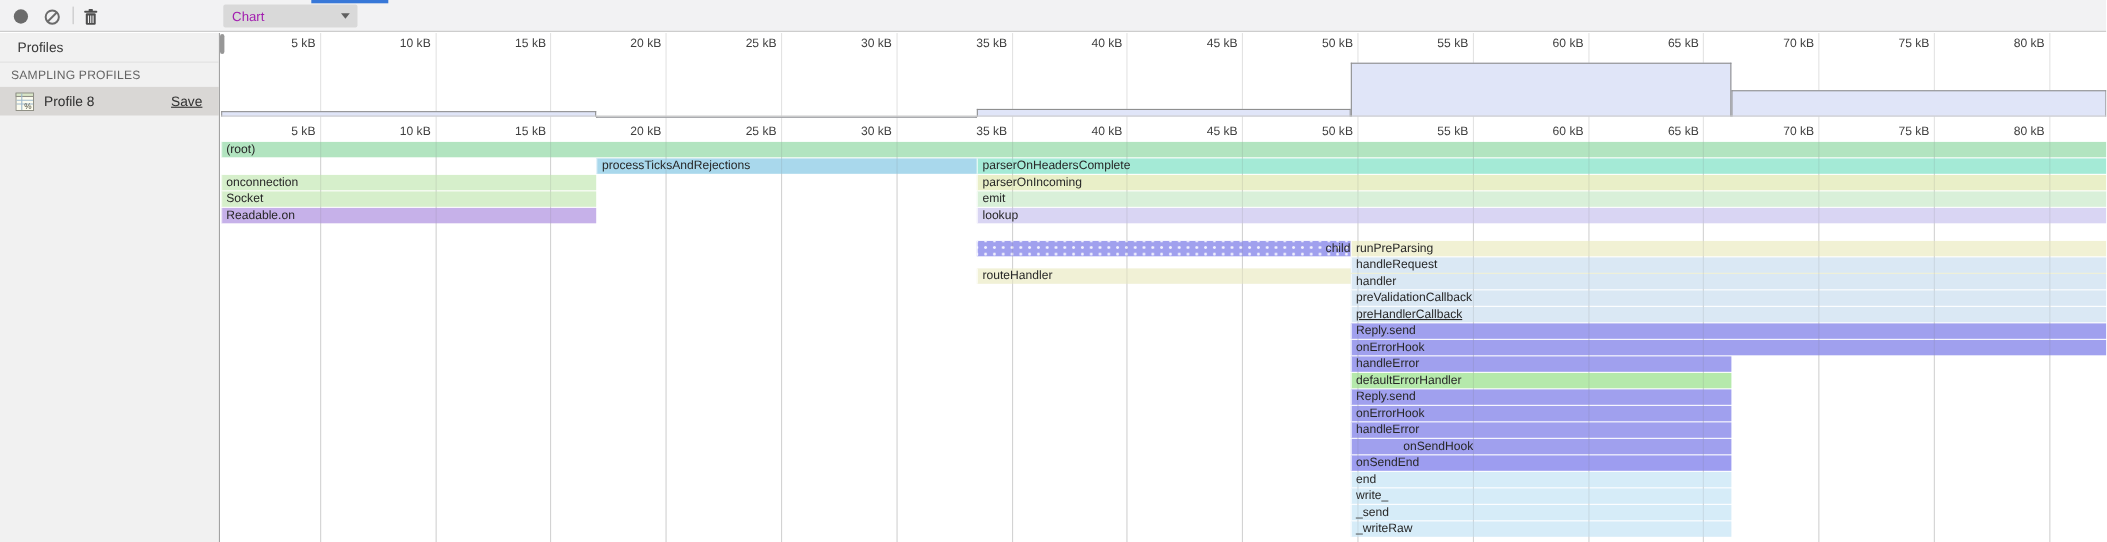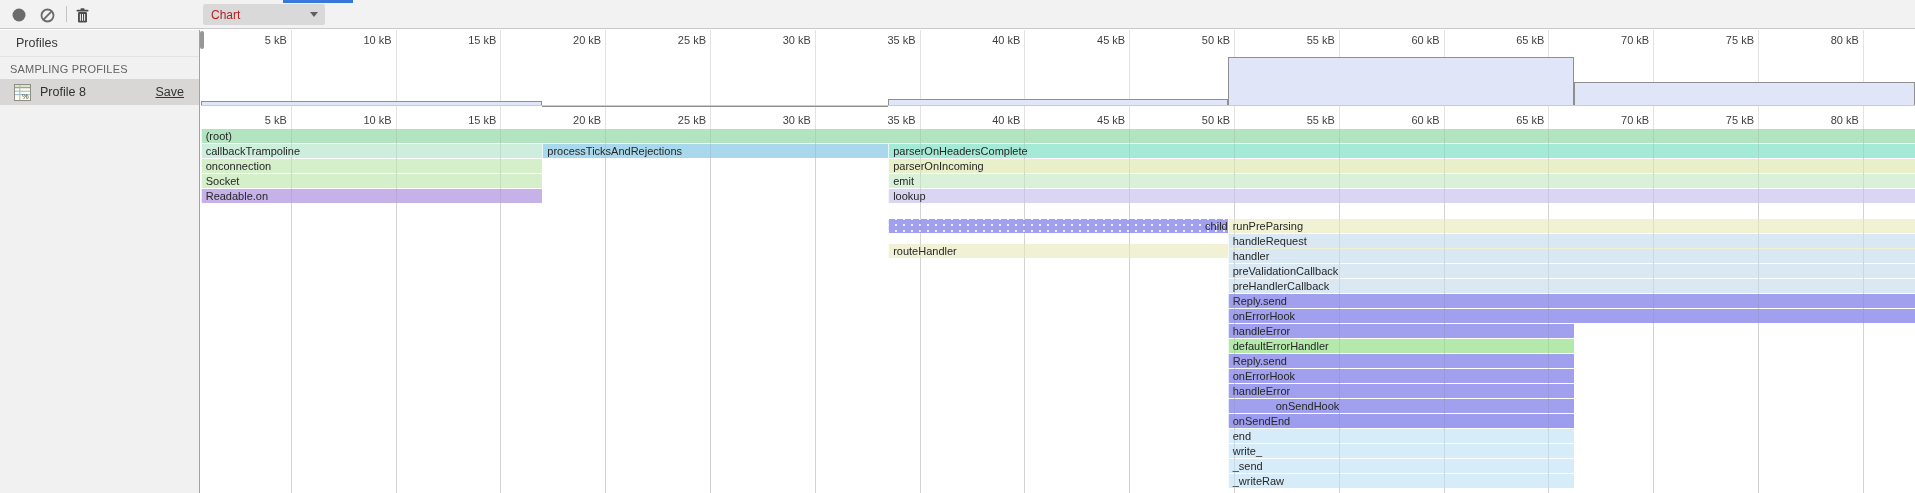--- a/index.html
+++ b/index.html
@@ -11,21 +11,21 @@
   }
   
   .toolbar { position:absolute; left:0; top:0; width:1915px; height:29px;
              background:#f2f2f3; border-bottom:1px solid #c9c9c9; }
   .tab-indicator { position:absolute; left:283px; top:0; width:70px; height:3px; background:#3878d8; }
   .tbtn { position:absolute; top:6px; width:18px; height:18px; display:flex; align-items:center; justify-content:center; cursor:pointer; }
   .tbtn svg { display:block; }
   .tsep { position:absolute; left:66px; top:6px; width:1px; height:16px; background:#c4c4c4; }
   .view-select { position:absolute; left:203px; top:4px; width:122px; height:21px;
                  background:#d9d9d9; border-radius:2px; display:flex; align-items:center;
-                 padding-left:8px; font-size:12px; color:#b91c1c; cursor:pointer; }
+                 padding-left:8px; font-size:12px; color:#a21caf; cursor:pointer; }
   .view-select .caret { position:absolute; right:7px; top:8px; width:0; height:0;
                  border-left:4.5px solid transparent; border-right:4.5px solid transparent;
                  border-top:5px solid #5f5f5f; }
   
   .sidebar { position:absolute; left:0; top:30px; width:200px; height:463px;
              background:#f1f1f1; border-right:1px solid #a3a3a3; }
   .sb-title { height:27px; line-height:27px; padding-left:16px; font-size:12.5px; color:#383838;
               border-bottom:1px solid #e2e2e2; }
   .sb-section { height:22px; line-height:24px; padding-left:10px; font-size:11px; color:#646464;
                 letter-spacing:.2px; }
@@ -168,36 +168,35 @@
         <div class="tick-label" style="left: 969px;">50 kB</div>
         <div class="tick-label" style="left: 1073.8px;">55 kB</div>
         <div class="tick-label" style="left: 1178.6px;">60 kB</div>
         <div class="tick-label" style="left: 1283.4px;">65 kB</div>
         <div class="tick-label" style="left: 1388.2px;">70 kB</div>
         <div class="tick-label" style="left: 1493px;">75 kB</div>
         <div class="tick-label" style="left: 1597.8px;">80 kB</div>
       </div>
     <div class="flame" id="flame">
         <div class="frame" style="left: -0.328px; width: 1714.53px; top: 0px; background: rgb(178, 228, 192);">(root)</div>
-        <div class="frame" style="left: -0.328px; width: 341.648px; top: 15px; background: rgb(205, 238, 221);">callbackTrampoline</div>
         <div class="frame" style="left: 341.32px; width: 345.84px; top: 15px; background: rgb(169, 216, 236);">processTicksAndRejections</div>
         <div class="frame" style="left: 687.16px; width: 1027.04px; top: 15px; background: rgb(164, 234, 214);">parserOnHeadersComplete</div>
         <div class="frame" style="left: -0.328px; width: 341.648px; top: 30px; background: rgb(214, 239, 203);">onconnection</div>
         <div class="frame" style="left: 687.16px; width: 1027.04px; top: 30px; background: rgb(233, 239, 200);">parserOnIncoming</div>
         <div class="frame" style="left: -0.328px; width: 341.648px; top: 45px; background: rgb(214, 239, 203);">Socket</div>
         <div class="frame" style="left: 687.16px; width: 1027.04px; top: 45px; background: rgb(217, 240, 217);">emit</div>
         <div class="frame" style="left: -0.328px; width: 341.648px; top: 60px; background: rgb(198, 177, 233);">Readable.on</div>
         <div class="frame" style="left: 687.16px; width: 1027.04px; top: 60px; background: rgb(217, 213, 243);">lookup</div>
         <div class="frame" style="left: 687.16px; width: 1027.04px; top: 75px; background: rgb(241, 241, 214); margin-top: 40px;">routeHandler</div>
         <div class="frame dots" style="left: 687.16px; width: 339.552px; top: 90px; background-color: rgb(160, 160, 238); text-align: right;">child</div>
         <div class="frame" style="left: 1026.71px; width: 687.488px; top: 90px; background: rgb(241, 241, 212);">runPreParsing</div>
         <div class="frame" style="left: 1026.71px; width: 687.488px; top: 105px; background: rgb(218, 232, 244);">handleRequest</div>
         <div class="frame" style="left: 1026.71px; width: 687.488px; top: 120px; background: rgb(218, 232, 244);">handler</div>
         <div class="frame" style="left: 1026.71px; width: 687.488px; top: 135px; background: rgb(218, 232, 244);">preValidationCallback</div>
-        <div class="frame" style="left: 1026.71px; width: 687.488px; top: 150px; background: rgb(218, 232, 244);">preHandlerCallback</div>
+        <div class="frame" style="left: 1026.71px; width: 687.488px; top: 150px; background: rgb(218, 232, 244); text-decoration: underline;">preHandlerCallback</div>
         <div class="frame" style="left: 1026.71px; width: 687.488px; top: 165px; background: rgb(160, 160, 238);">Reply.send</div>
         <div class="frame" style="left: 1026.71px; width: 687.488px; top: 180px; background: rgb(160, 160, 238);">onErrorHook</div>
         <div class="frame" style="left: 1026.71px; width: 345.84px; top: 195px; background: rgb(160, 160, 238);">handleError</div>
         <div class="frame" style="left: 1026.71px; width: 345.84px; top: 210px; background: rgb(181, 233, 171);">defaultErrorHandler</div>
         <div class="frame" style="left: 1026.71px; width: 345.84px; top: 225px; background: rgb(160, 160, 238);">Reply.send</div>
         <div class="frame" style="left: 1026.71px; width: 345.84px; top: 240px; background: rgb(160, 160, 238);">onErrorHook</div>
         <div class="frame" style="left: 1026.71px; width: 345.84px; top: 255px; background: rgb(160, 160, 238);">handleError</div>
         <div class="frame" style="left: 1026.71px; width: 345.84px; top: 270px; background: rgb(160, 160, 238); padding-left: 47px;">onSendHook</div>
         <div class="frame" style="left: 1026.71px; width: 345.84px; top: 285px; background: rgb(157, 157, 240);">onSendEnd</div>
         <div class="frame" style="left: 1026.71px; width: 345.84px; top: 300px; background: rgb(214, 236, 248);">end</div>

